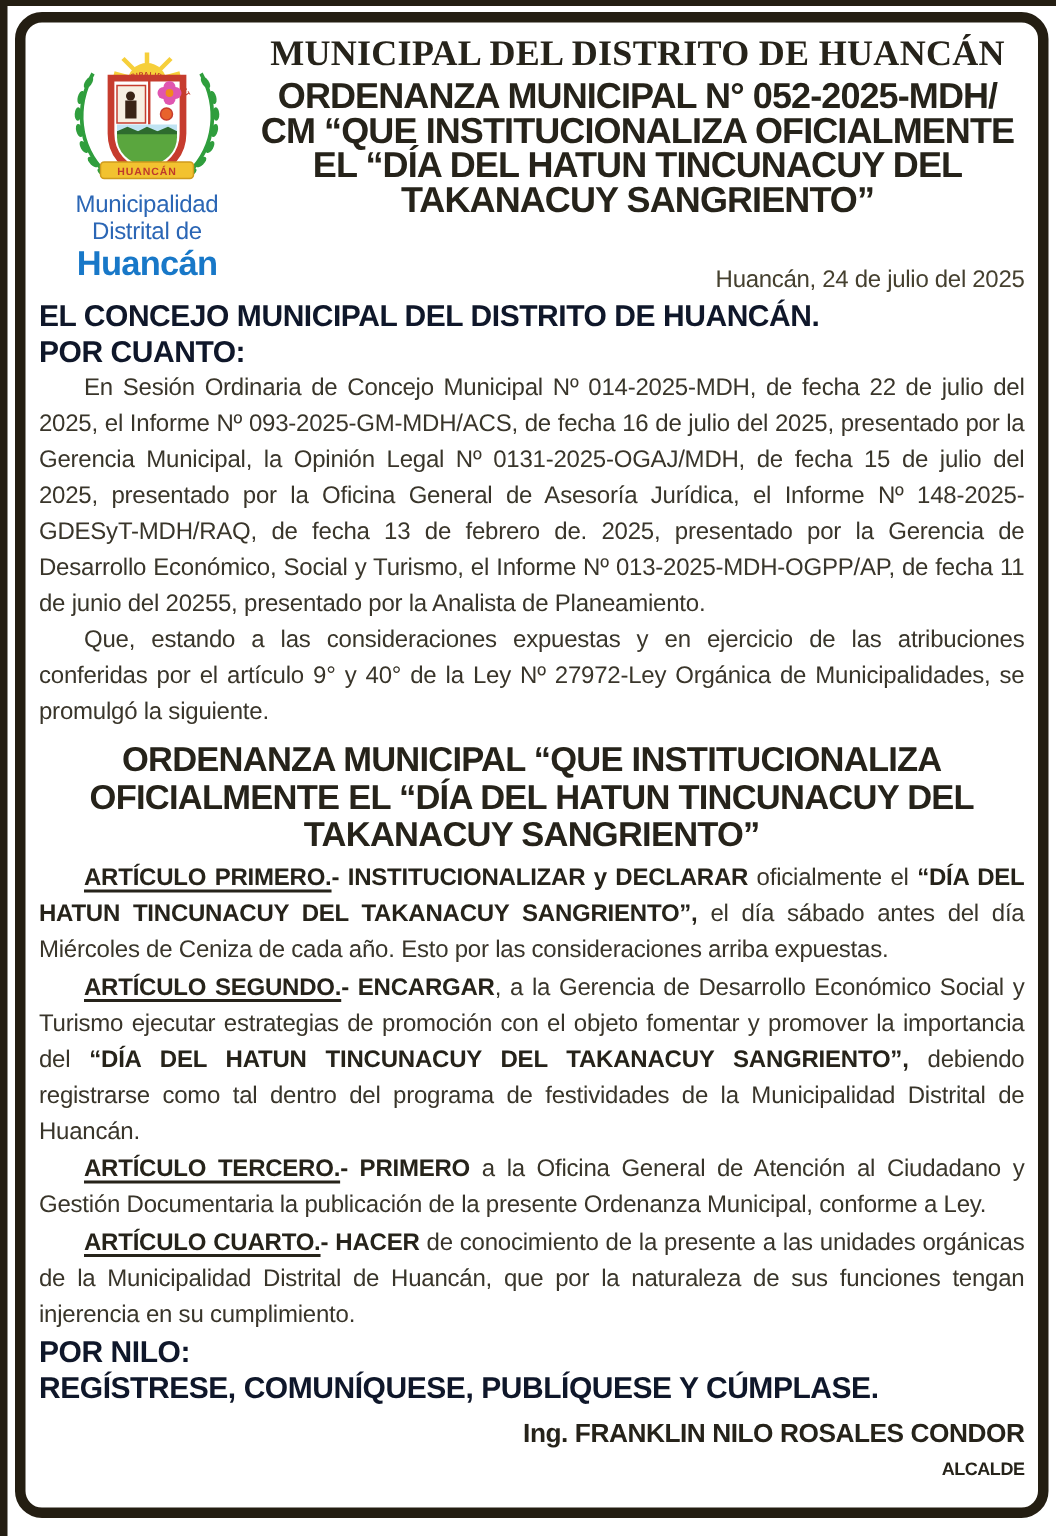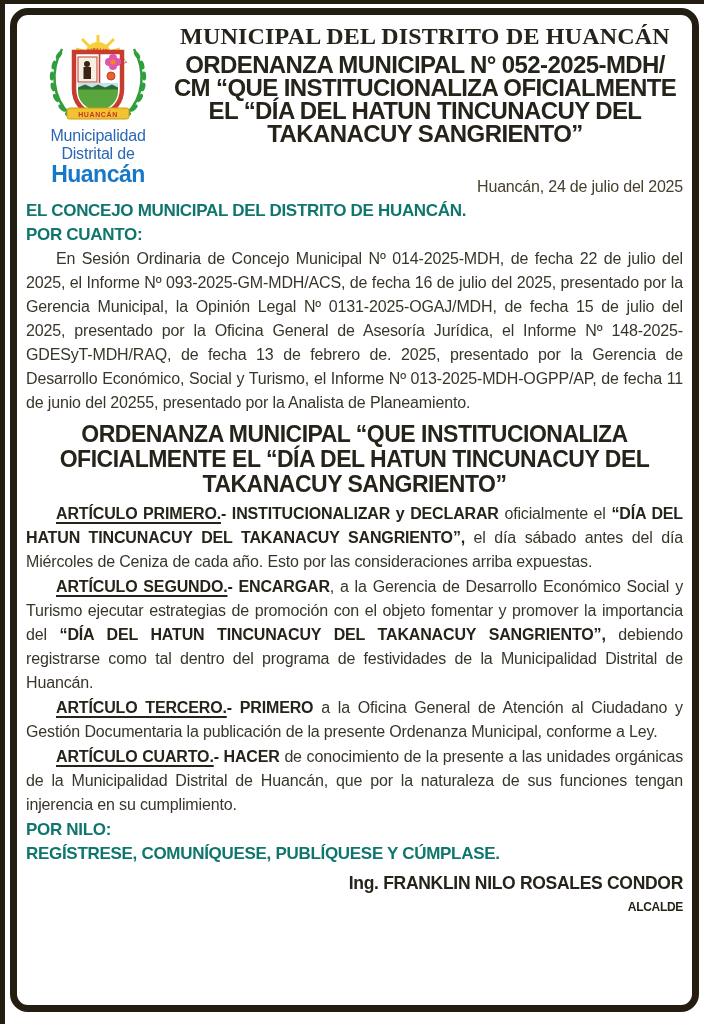--- a/index.html
+++ b/index.html
@@ -11,21 +11,21 @@
   .header{position:relative;min-height:150px;}
   .logo{position:absolute;left:6px;top:8px;width:132px;text-align:center;}
   .logo-small{font-size:16px;font-weight:normal;color:#2b66b5;letter-spacing:-0.2px;margin-top:-2px;}
   .logo-big{font-size:23px;font-weight:bold;color:#1878c8;letter-spacing:-0.5px;line-height:1;}
   .titles{margin-left:145px;margin-right:4px;text-align:center;}
   .kicker{font-family:"Liberation Serif","DejaVu Serif",serif;font-weight:bold;font-size:24px;
     color:#26231a;margin-top:4px;letter-spacing:0.2px;}
   .title-line{font-weight:bold;font-size:24px;line-height:23px;color:#26231a;letter-spacing:-0.6px;}
   .title-block{margin-top:3px;}
   .dateline{text-align:right;font-size:16px;line-height:24px;color:#45402f;letter-spacing:-0.2px;margin-top:2px;}
-  .bold-line{font-weight:bold;font-size:17px;line-height:24px;color:#0f766e;letter-spacing:-0.3px;}
+  .bold-line{font-weight:bold;font-size:20px;line-height:24px;color:#0f172a;letter-spacing:-0.3px;}
   .para{margin:0;font-size:16px;line-height:24px;text-align:justify;text-indent:30px;
     color:#39352a;letter-spacing:-0.15px;}
   .para .b{font-weight:bold;color:#26231a;}
   .para .u{text-decoration:underline;text-decoration-thickness:2px;text-underline-offset:3px;}
   .mid-heading{text-align:center;margin:7px 0 5px 0;}
   .mid-line{font-weight:bold;font-size:23px;line-height:25px;color:#26231a;letter-spacing:-0.5px;}
   .articles .para{margin:1px 0;}
   .signature{text-align:right;margin-top:5px;}
   .sig-name{font-weight:bold;font-size:17.5px;line-height:24px;color:#26231a;letter-spacing:-0.3px;}
   .sig-role{font-weight:bold;font-size:12px;line-height:24px;color:#26231a;letter-spacing:-0.3px;}
@@ -115,20 +115,21 @@
         <div class="title-line">TAKANACUY SANGRIENTO”</div>
       </div>
     </div>
   </div>
 
   <div class="dateline">Huancán, 24 de julio del 2025</div>
   <div class="bold-line">EL CONCEJO MUNICIPAL DEL DISTRITO DE HUANCÁN.</div>
   <div class="bold-line">POR CUANTO:</div>
 
   <p class="para">En Sesión Ordinaria de Concejo Municipal Nº 014-2025-MDH, de fecha 22 de julio del 2025, el Informe Nº 093-2025-GM-MDH/ACS, de fecha 16 de julio del 2025, presentado por la Gerencia Municipal, la Opinión Legal Nº 0131-2025-OGAJ/MDH, de fecha 15 de julio del 2025, presentado por la Oficina General de Asesoría Jurídica, el Informe Nº 148-2025-GDESyT-MDH/RAQ, de fecha 13 de febrero de. 2025, presentado por la Gerencia de Desarrollo Económico, Social y Turismo, el Informe Nº 013-2025-MDH-OGPP/AP, de fecha 11 de junio del 20255, presentado por la Analista de Planeamiento.</p>
+  <p class="para">Que, estando a las consideraciones expuestas y en ejercicio de las atribuciones conferidas por el artículo 9° y 40° de la Ley Nº 27972-Ley Orgánica de Municipalidades, se promulgó la siguiente.</p>
 
   <div class="mid-heading">
     <div class="mid-line">ORDENANZA MUNICIPAL “QUE INSTITUCIONALIZA</div>
     <div class="mid-line">OFICIALMENTE EL “DÍA DEL HATUN TINCUNACUY DEL</div>
     <div class="mid-line">TAKANACUY SANGRIENTO”</div>
   </div>
 
   <div class="articles">
       <p class="para"><span class="b u">ARTÍCULO PRIMERO.</span><span class="b">- INSTITUCIONALIZAR y DECLARAR </span><span>oficialmente el </span><span class="b">“DÍA DEL HATUN TINCUNACUY DEL TAKANACUY SANGRIENTO”, </span><span>el día sábado antes del día Miércoles de Ceniza de cada año. Esto por las consideraciones arriba expuestas.</span></p>
       <p class="para"><span class="b u">ARTÍCULO SEGUNDO.</span><span class="b">- ENCARGAR</span><span>, a la Gerencia de Desarrollo Económico Social y Turismo ejecutar estrategias de promoción con el objeto fomentar y promover la importancia del </span><span class="b">“DÍA DEL HATUN TINCUNACUY DEL TAKANACUY SANGRIENTO”, </span><span>debiendo registrarse como tal dentro del programa de festividades de la Municipalidad Distrital de Huancán.</span></p>

